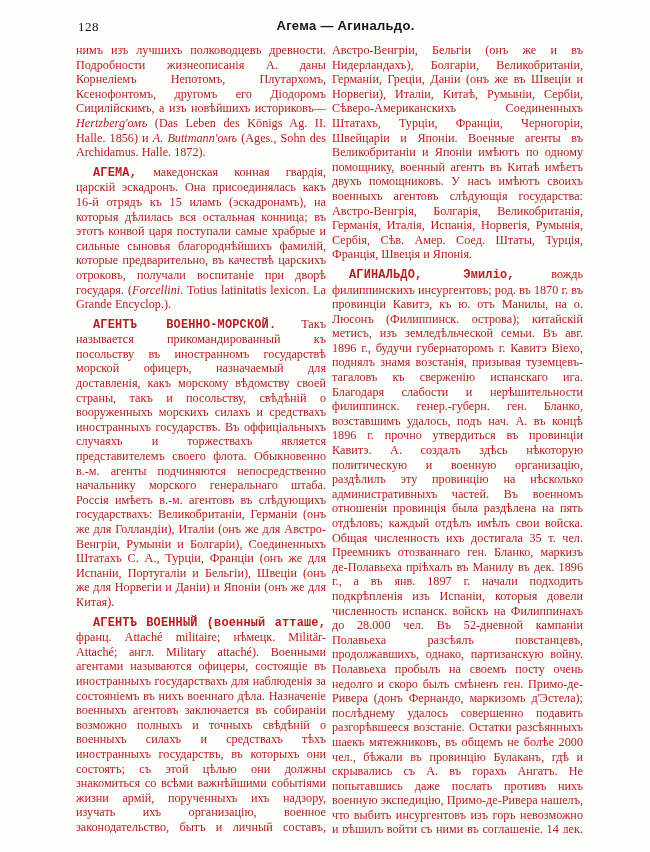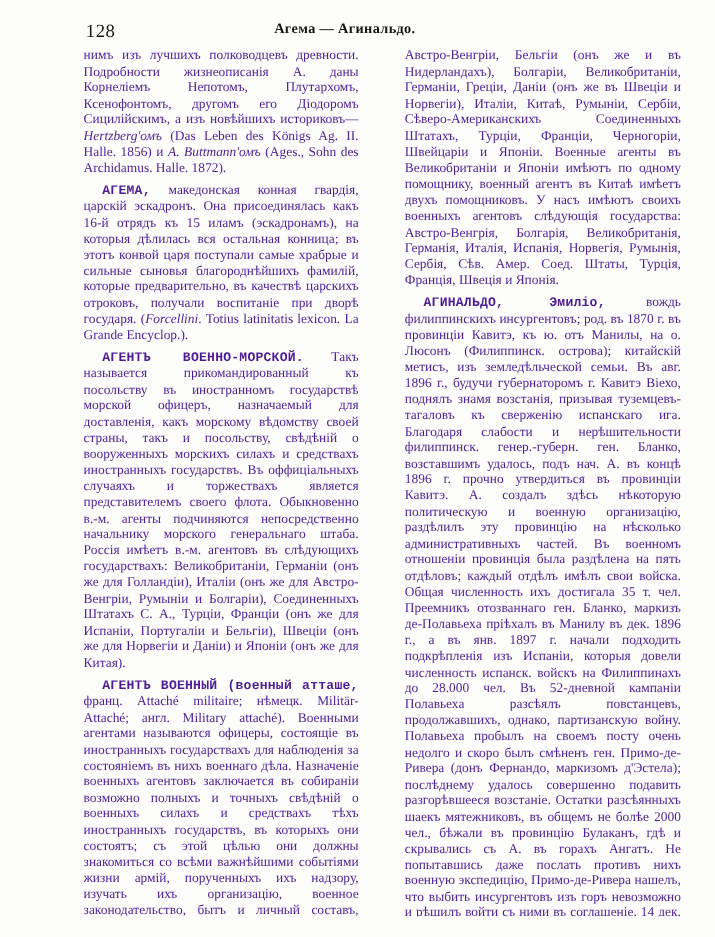--- a/index.html
+++ b/index.html
@@ -7,36 +7,36 @@
     width:650px; height:852px; overflow:hidden;
     background:#ffffff;
     font-family:"Liberation Serif","DejaVu Serif",serif;
   }
   .page {
     position:relative; width:650px; height:852px;
     background:#fdfdfb; color:#151515;
   }
   .page-number {
     position:absolute; left:78px; top:19px;
-    font-size:17px; letter-spacing:0.5px;
+    font-size:13px; letter-spacing:0.5px;
   }
   .running-title {
-    position:absolute; left:60px; top:18px; width:507px;
+    position:absolute; left:92px; top:18px; width:507px;
     text-align:center;
-    font-family:Liberation Serif, serif;
+    font-family:Liberation Sans, sans-serif;
     font-weight:bold; font-size:13px; letter-spacing:0.3px;
   }
   .text-column {
     position:absolute; top:43px; width:250px;
     font-size:12.2px; line-height:14.6px;
     text-align:justify; text-justify:inter-word;
-    color:#4c1d95; overflow:hidden; max-height:790px;
+    color:#b91c1c; overflow:hidden; max-height:790px;
   }
   .text-column.left  { left:76px;  }
-  .text-column.right { left:332px; width:251px;margin-left:36px; }
+  .text-column.right { left:332px; width:251px; }
   p.para { margin:0; text-indent:17px; }
   p.para.noindent { text-indent:0; }
   p.para.article  { margin-top:5px; }
   span.run-b {
     font-family:Liberation Mono, monospace;
     font-weight:bold; font-size:11.9px; letter-spacing:0.2px;
   }
   span.run-i { font-style:italic; }
 </style>
 </head>

